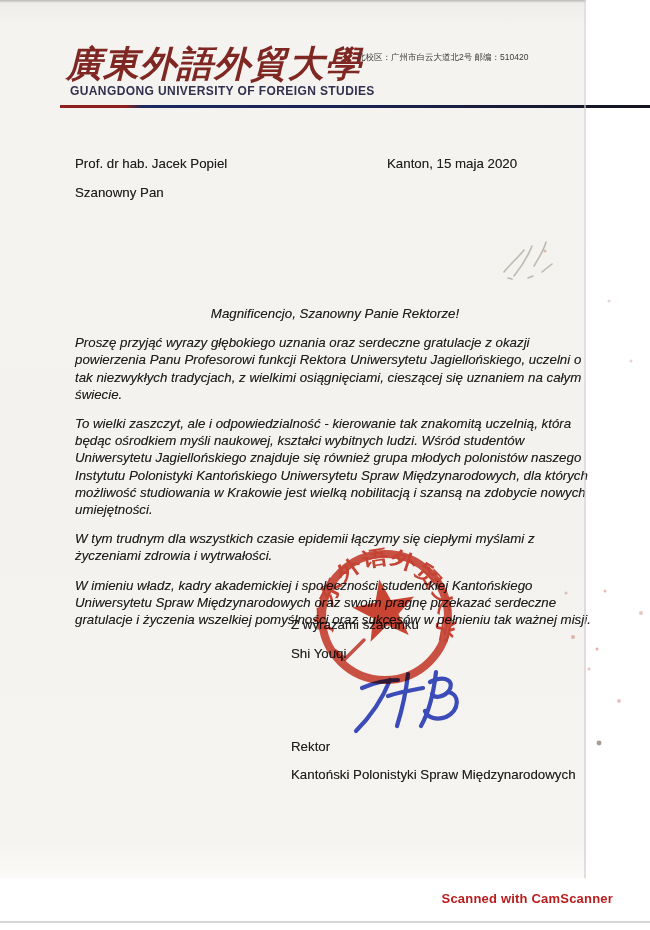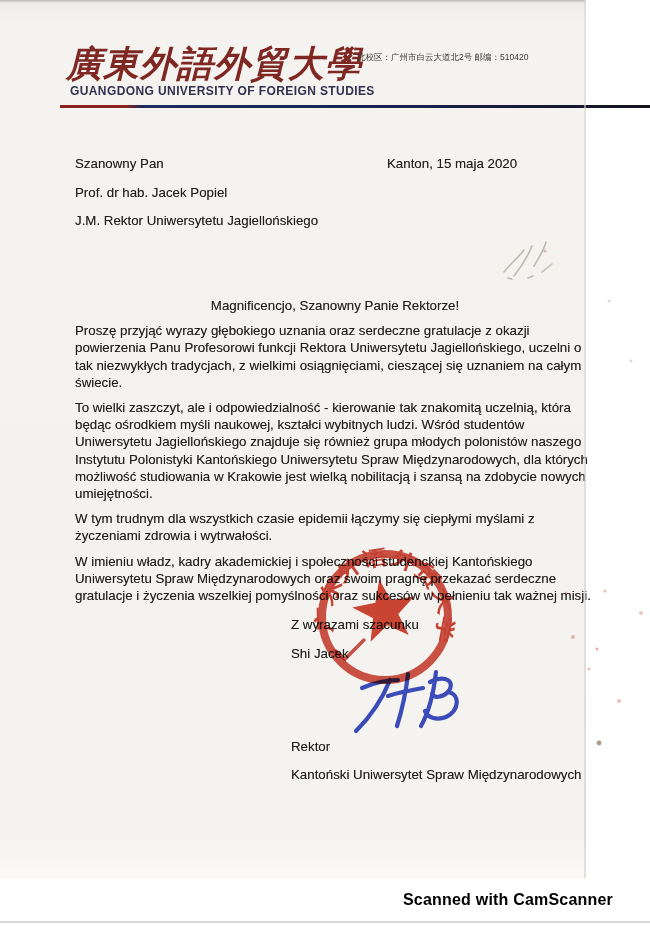--- a/index.html
+++ b/index.html
@@ -23,21 +23,21 @@
   .divider{position:absolute;left:60px;top:105px;width:590px;height:3px;
         background:linear-gradient(90deg,#8e211d 0%,#8e211d 11%,#1d2a5e 14%,#1a2150 55%,#14141c 100%);}
 
   
   .letter-txt{color:#1e1e1e;font-size:13.3px;text-shadow:0 0 .4px rgba(20,20,20,.45);}
   .recipient{position:absolute;left:75px;top:156px;}
   .recipient div{height:18px;margin-bottom:10.6px;white-space:nowrap;}
   .date{position:absolute;left:387px;top:156px;white-space:nowrap;}
   .body-flow{position:absolute;left:75px;top:293px;width:520px;line-height:17.2px;}
   .salutation{text-align:center;margin:0 0 10px 0;}
-  .body-flow p{margin:4px 0 8px 0;}
+  .body-flow p{margin:12px 0 8px 0;font-style:italic;}
 
   
   .soline{position:absolute;left:291px;white-space:nowrap;}
 
   
   .stamp{position:absolute;left:300px;top:532px;width:170px;height:170px;
         mix-blend-mode:multiply;opacity:.88;}
   .stamp text{font-family:"DejaVu Sans",sans-serif;}
 
   
@@ -59,41 +59,40 @@
       604px 590px 0 .5px rgba(190,60,40,.35),
       640px 612px 0 1px rgba(180,70,50,.3),
       544px 250px 0 .5px rgba(150,60,50,.3),
       608px 300px 0 .5px rgba(160,80,70,.25),
       598px 742px 0 1.5px rgba(100,75,60,.55),
       565px 592px 0 .5px rgba(160,70,55,.3),
       630px 360px 0 .5px rgba(150,90,80,.25);}
 
   
   .footer{position:absolute;left:0;top:878px;width:650px;height:52px;background:#fff;}
-  .cam-text{position:absolute;right:37px;top:13px;font-size:16px;font-weight:bold;color:#000000;
+  .cam-text{position:absolute;right:37px;top:13px;font-size:13px;font-weight:bold;color:#b91c1c;
         letter-spacing:.2px;white-space:nowrap;}
   .footer-line{position:absolute;left:0;top:43px;width:650px;height:2px;background:#d9d7d5;}
 </style>
 </head>
 <body>
 
 <div class="page">
   <div class="scan">
 
     <div class="cn-name">廣東外語外貿大學</div>
     <div class="en-name">GUANGDONG UNIVERSITY OF FOREIGN STUDIES</div>
     <div class="addr">
       <div>北校区：广州市白云大道北2号  邮编：510420</div>
     </div>
     <div class="divider"></div>
 
     <div class="recipient letter-txt">
+      <div>Prof. dr hab. Jacek Popiel</div>
       <div>Szanowny Pan</div>
-      <div>Prof. dr hab. Jacek Popiel</div>
-      <div>J.M. Rektor Uniwersytetu Jagiellońskiego</div>
     </div>
     <div class="date letter-txt">Kanton, 15 maja 2020</div>
 
     <div class="body-flow letter-txt">
       <p class="salutation">Magnificencjo, Szanowny Panie Rektorze!</p>
       <p>Proszę przyjąć wyrazy głębokiego uznania oraz serdeczne gratulacje z okazji powierzenia Panu Profesorowi funkcji Rektora Uniwersytetu Jagiellońskiego, uczelni o tak niezwykłych tradycjach, z wielkimi osiągnięciami, cieszącej się uznaniem na całym świecie.</p>
       <p>To wielki zaszczyt, ale i odpowiedzialność - kierowanie tak znakomitą uczelnią, która będąc ośrodkiem myśli naukowej, kształci wybitnych ludzi. Wśród studentów Uniwersytetu Jagiellońskiego znajduje się również grupa młodych polonistów naszego Instytutu Polonistyki Kantońskiego Uniwersytetu Spraw Międzynarodowych, dla których możliwość studiowania w Krakowie jest wielką nobilitacją i szansą na zdobycie nowych umiejętności.</p>
       <p>W tym trudnym dla wszystkich czasie epidemii łączymy się ciepłymi myślami z życzeniami zdrowia i wytrwałości.</p>
       <p>W imieniu władz, kadry akademickiej i społeczności studenckiej Kantońskiego Uniwersytetu Spraw Międzynarodowych oraz swoim pragnę przekazać serdeczne gratulacje i życzenia wszelkiej pomyślności oraz sukcesów w pełnieniu tak ważnej misji.</p>
     </div>
@@ -103,23 +102,23 @@
         <path d="M6 40 C 14 30 20 26 26 18"></path>
         <path d="M16 44 C 24 34 30 24 34 14"></path>
         <path d="M36 34 C 42 24 46 18 48 10"></path>
         <path d="M44 40 l 10 -8"></path>
         <path d="M10 46 l 4 1"></path>
         <path d="M30 46 l 5 -2"></path>
       </g>
     </svg>
 
     <div class="soline letter-txt" style="top:617px">Z wyrazami szacunku</div>
-    <div class="soline letter-txt" style="top:646px">Shi Jacek</div>
+    <div class="soline letter-txt" style="top:646px">Shi Youqi</div>
     <div class="soline letter-txt" style="top:739px">Rektor</div>
-    <div class="soline letter-txt" style="top:767px">Kantoński Uniwersytet Spraw Międzynarodowych</div>
+    <div class="soline letter-txt" style="top:767px">Kantoński Polonistyki Spraw Międzynarodowych</div>
 
     <svg class="stamp" viewBox="0 0 170 170">
       <defs>
         <path id="stamp-arc" d="M 34 104 A 54 54 0 1 1 136 104" fill="none"></path>
       </defs>
       <circle cx="85" cy="85" r="63" fill="none" stroke="#c62c1b" stroke-width="8" opacity="0.92"></circle>
       <text font-size="20" font-weight="bold" fill="#c62c1b">
         <textPath href="#stamp-arc" startOffset="4" textLength="206" lengthAdjust="spacingAndGlyphs">广东外语外贸大学</textPath>
       </text>
       <polygon transform="rotate(-10 85 80)" fill="#cb2d1a" points="85,47 77.1,69.1 53.6,69.8 72.2,84.2 65.6,106.7 85,93.5 104.4,106.7 97.8,84.2 116.4,69.8 92.9,69.1"></polygon>

